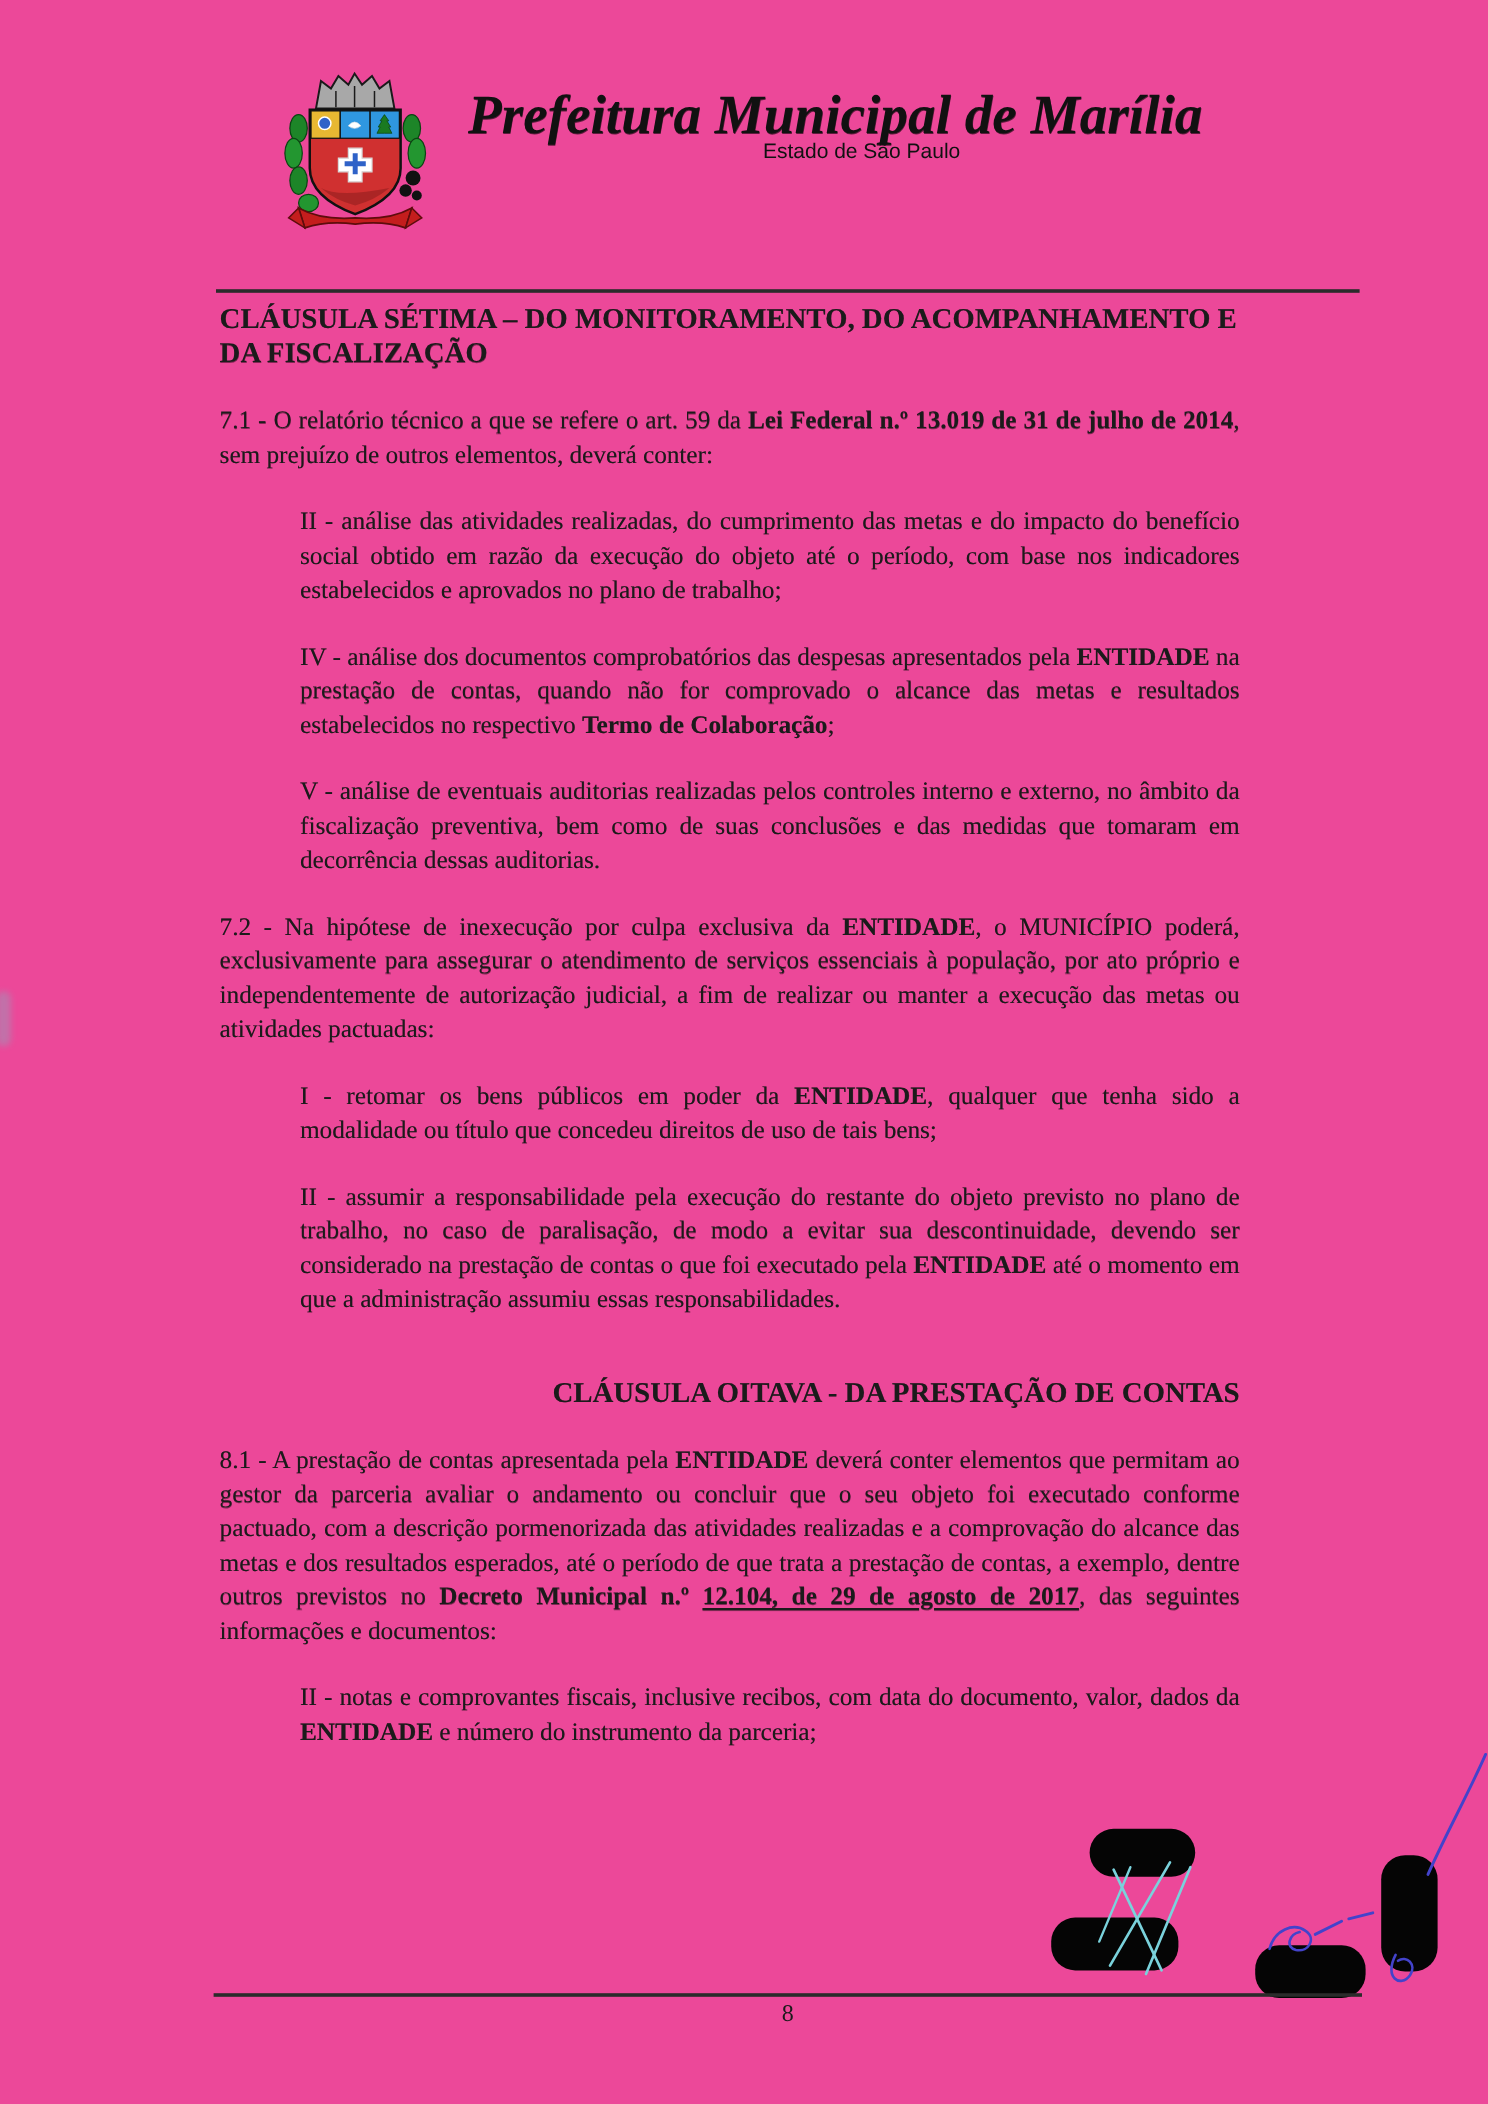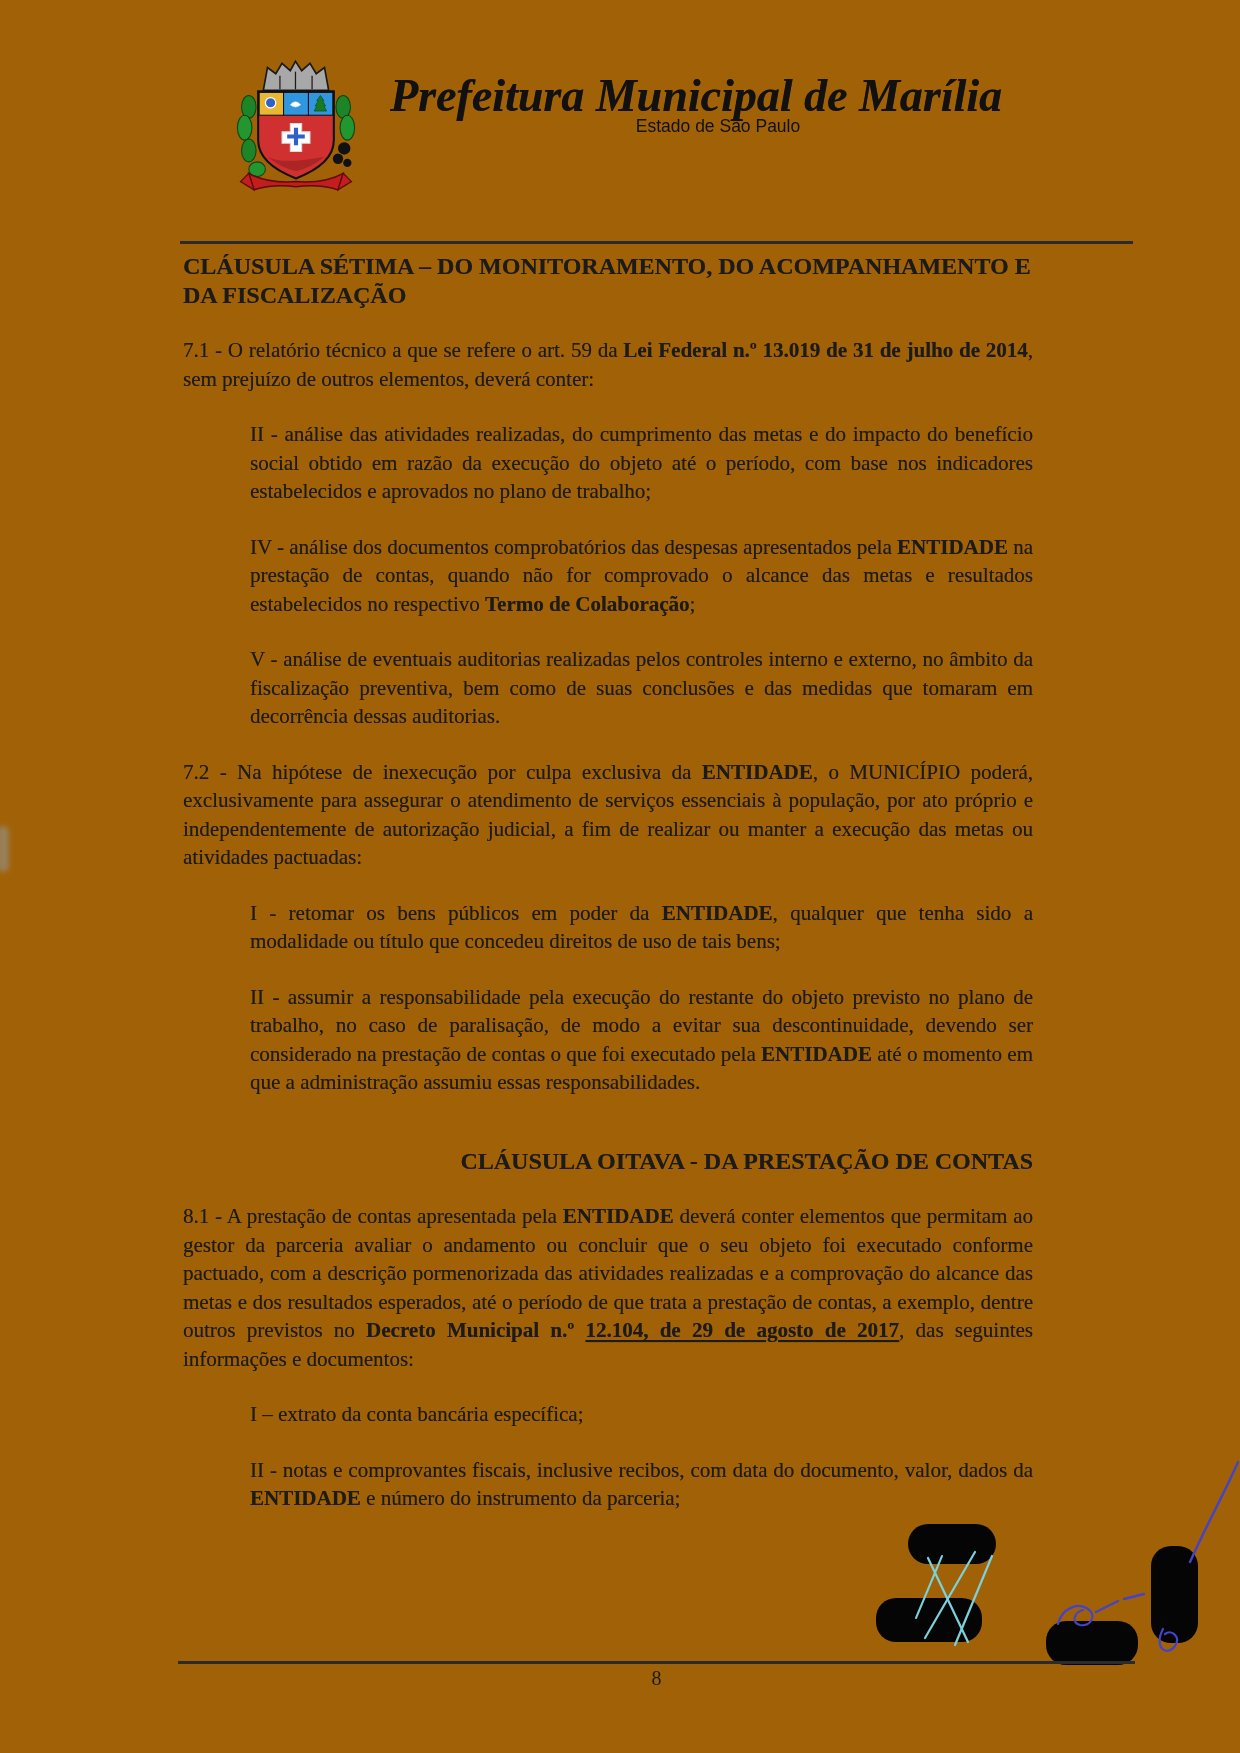--- a/index.html
+++ b/index.html
@@ -1,20 +1,20 @@
 <!DOCTYPE html>
 <html><head>
 <meta charset="utf-8">
 <style>
   html,body{margin:0;padding:0;background:#e9e9e9;}
   .page{
     position:relative;
     width:1240px;height:1753px;
     margin:0 auto;
-    background:#a16207;
+    background:#ec4899;
     font-family:"Liberation Serif", serif;
     color:#1b1b1b;
     overflow:hidden;
   }
   
   .crest{position:absolute;left:226px;top:52px;width:140px;height:142px;}
   .masthead{position:absolute;left:368px;top:70px;width:656px;text-align:center;}
   .masthead h1{
     margin:0;font-size:46px;line-height:52px;
     font-weight:700;font-style:italic;
@@ -123,21 +123,20 @@
       <div class="block heading"><span>CLÁUSULA SÉTIMA – DO MONITORAMENTO, DO ACOMPANHAMENTO E DA FISCALIZAÇÃO</span></div>
       <div class="block para"><span>7.1 - O relatório técnico a que se refere o art. 59 da </span><span class="b">Lei Federal n.º 13.019 de 31 de julho de 2014</span><span>, sem prejuízo de outros elementos, deverá conter:</span></div>
       <div class="block item"><span>II - análise das atividades realizadas, do cumprimento das metas e do impacto do benefício social obtido em razão da execução do objeto até o período, com base nos indicadores estabelecidos e aprovados no plano de trabalho;</span></div>
       <div class="block item"><span>IV - análise dos documentos comprobatórios das despesas apresentados pela </span><span class="b">ENTIDADE</span><span> na prestação de contas, quando não for comprovado o alcance das metas e resultados estabelecidos no respectivo </span><span class="b">Termo de Colaboração</span><span>;</span></div>
       <div class="block item"><span>V - análise de eventuais auditorias realizadas pelos controles interno e externo, no âmbito da fiscalização preventiva, bem como de suas conclusões e das medidas que tomaram em decorrência dessas auditorias.</span></div>
       <div class="block para"><span>7.2 - Na hipótese de inexecução por culpa exclusiva da </span><span class="b">ENTIDADE</span><span>, o MUNICÍPIO poderá, exclusivamente para assegurar o atendimento de serviços essenciais à população, por ato próprio e independentemente de autorização judicial, a fim de realizar ou manter a execução das metas ou atividades pactuadas:</span></div>
       <div class="block item"><span>I - retomar os bens públicos em poder da </span><span class="b">ENTIDADE</span><span>, qualquer que tenha sido a modalidade ou título que concedeu direitos de uso de tais bens;</span></div>
       <div class="block item"><span>II - assumir a responsabilidade pela execução do restante do objeto previsto no plano de trabalho, no caso de paralisação, de modo a evitar sua descontinuidade, devendo ser considerado na prestação de contas o que foi executado pela </span><span class="b">ENTIDADE</span><span> até o momento em que a administração assumiu essas responsabilidades.</span></div>
       <div class="block heading2"><span>CLÁUSULA OITAVA - DA PRESTAÇÃO DE CONTAS</span></div>
       <div class="block para"><span>8.1 - A prestação de contas apresentada pela </span><span class="b">ENTIDADE</span><span> deverá conter elementos que permitam ao gestor da parceria avaliar o andamento ou concluir que o seu objeto foi executado conforme pactuado, com a descrição pormenorizada das atividades realizadas e a comprovação do alcance das metas e dos resultados esperados, até o período de que trata a prestação de contas, a exemplo, dentre outros previstos no </span><span class="b">Decreto Municipal n.º </span><span class="b u">12.104, de 29 de agosto de 2017</span><span>, das seguintes informações e documentos:</span></div>
-      <div class="block item"><span>I – extrato da conta bancária específica;</span></div>
       <div class="block item"><span>II - notas e comprovantes fiscais, inclusive recibos, com data do documento, valor, dados da </span><span class="b">ENTIDADE</span><span> e número do instrumento da parceria;</span></div>
     </main>
 
   <div>
       <div class="redaction" style="left: 908px; top: 1524px; width: 88px; height: 40px;"></div>
       <div class="redaction" style="left: 876px; top: 1598px; width: 106px; height: 44px;"></div>
       <div class="redaction" style="left: 1046px; top: 1621px; width: 92px; height: 44px;"></div>
       <div class="redaction" style="left: 1151px; top: 1546px; width: 47px; height: 97px;"></div>
     </div>
 

